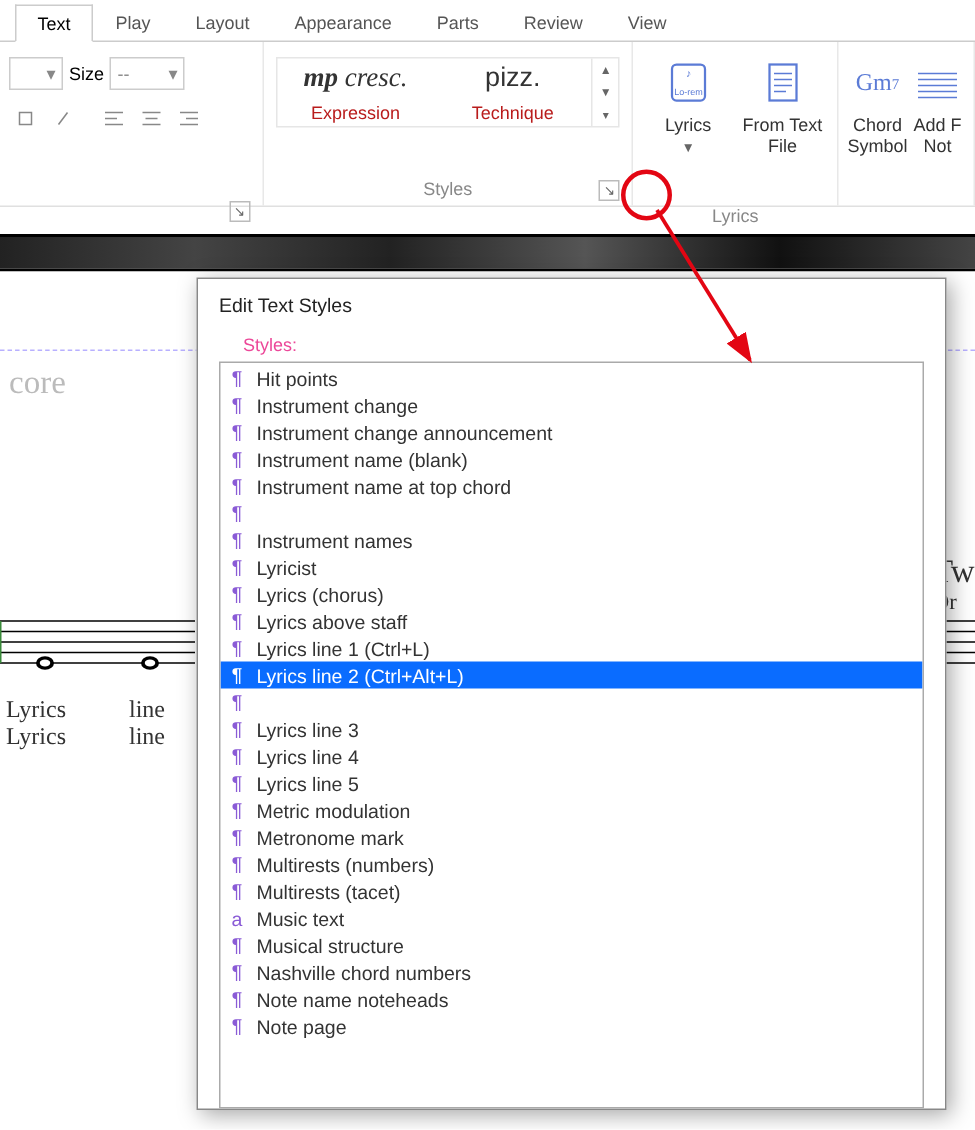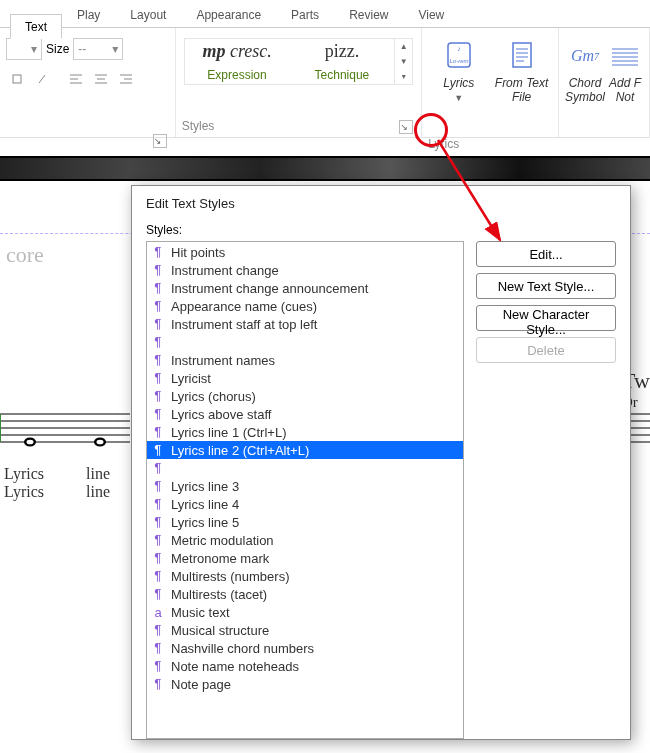--- a/index.html
+++ b/index.html
@@ -27,39 +27,39 @@
     color: #555;
     cursor: pointer;
     border: 1px solid transparent;
   }
   .tab.active {
     border: 1px solid #ccc;
     border-bottom: 1px solid #fff;
     background: #fff;
     color: #000;
     position: relative;
-    top: 12px;
+    top: 1px;
     text-align: center;
   }
   
   .ribbon {
     display: flex;
     border-bottom: 1px solid #e0e0e0;
     height: 110px;
     background: #fff;
   }
   .group {
     border-right: 1px solid #e8e8e8;
     display: flex;
     flex-direction: column;
     justify-content: space-between;
     padding: 4px 6px 2px;
   }
   .group-label {
-    text-align: left;
+    text-align: center;
     color: #888;
     font-size: 12px;
     padding: 2px 0;
     position: relative;
     margin-top: 28px;
   }
   .launcher {
     position: absolute;
     right: 2px;
     top: 3px;
@@ -104,28 +104,28 @@
   .gal-item {
     flex:1;
     display:flex;
     flex-direction:column;
     align-items:center;
     justify-content:center;
     cursor:pointer;
   }
   .gal-top { font-size:18px; font-family:"Times New Roman",serif; }
   .gal-top .mp { font-style:italic; font-weight:bold; }
-  .gal-top .pizz { font-family:Liberation Serif, serif; font-size:18px; }
-  .gal-bot { font-size:12px; color:#4d7c0f; margin-top:6px;}
+  .gal-top .pizz { font-family:Liberation Sans, sans-serif; font-size:18px; }
+  .gal-bot { font-size:12px; color:#b91c1c; margin-top:6px;}
   .gal-more { width:18px; border-left:1px solid #e6e6e6; display:flex;flex-direction:column;}
   .gal-arrow { flex:1; display:flex;align-items:center;justify-content:center; font-size:8px; color:#666; cursor:pointer;}
   
   .lyrics-group { width: 140px; }
   .lyrics-buttons { flex:1; display:flex; gap:2px; padding-top:4px;}
-  .rb-btn { flex:1; display:flex; flex-direction:column; align-items:center; justify-content:flex-start; cursor:pointer; padding:2px 0;font-style:italic;}
+  .rb-btn { flex:1; display:flex; flex-direction:column; align-items:center; justify-content:flex-start; cursor:pointer; padding:2px 0;}
   .rb-btn .rb-icon{ width:36px;height:36px; display:flex;align-items:center;justify-content:center;}
   .rb-btn .rb-lbl{ font-size:12px; color:#333; text-align:center; line-height:1.2; margin-top:2px;}
   
   .chord-group { flex:1; }
   
   .score-stripe {
     height: 25px;
     background: linear-gradient(90deg,#222,#444,#222,#555,#111,#444);
     border-top:2px solid #000;
     border-bottom:2px solid #000;
@@ -174,21 +174,21 @@
     color:#222;
   }
   .dlg-body {
     flex:1;
     display:flex;
     padding: 6px 14px 0;
     gap:12px;
     overflow:hidden;
   }
   .dlg-left { flex:1; display:flex; flex-direction:column; }
-  .dlg-left-lbl { margin-bottom:4px; color:#000000;}
+  .dlg-left-lbl { margin-bottom:4px; color:#ec4899;margin-left:16px;}
   .listbox {
     flex:1;
     border:1px solid #aaa;
     overflow-y:auto;
     overflow-x:hidden;
     padding:1px 0;
   }
   .li {
     display:flex;
     align-items:center;
@@ -465,25 +465,25 @@
           <div class="li">
             <span class="pil">¶</span>
             <span>Instrument change</span>
           </div>
           <div class="li">
             <span class="pil">¶</span>
             <span>Instrument change announcement</span>
           </div>
           <div class="li">
             <span class="pil">¶</span>
-            <span>Appearance name (cues)</span>
-          </div>
-          <div class="li">
-            <span class="pil">¶</span>
-            <span>Instrument staff at top left</span>
+            <span>Instrument name (blank)</span>
+          </div>
+          <div class="li">
+            <span class="pil">¶</span>
+            <span>Instrument name at top chord</span>
           </div>
           <div class="li">
             <span class="pil">¶</span>
           </div>
           <div class="li">
             <span class="pil">¶</span>
             <span>Instrument names</span>
           </div>
           <div class="li">
             <span class="pil">¶</span>
@@ -550,21 +550,15 @@
           </div>
           <div class="li">
             <span class="pil">¶</span>
             <span>Note name noteheads</span>
           </div>
           <div class="li">
             <span class="pil">¶</span>
             <span>Note page</span>
           </div>
         </div>
-    </div>
-    <div class="dlg-right">
-      <button class="dlg-btn">Edit...</button>
-      <button class="dlg-btn">New Text Style...</button>
-      <button class="dlg-btn">New Character Style...</button>
-      <button class="dlg-btn" disabled="">Delete</button>
     </div>
   </div>
 </div>
 
 </body></html>

